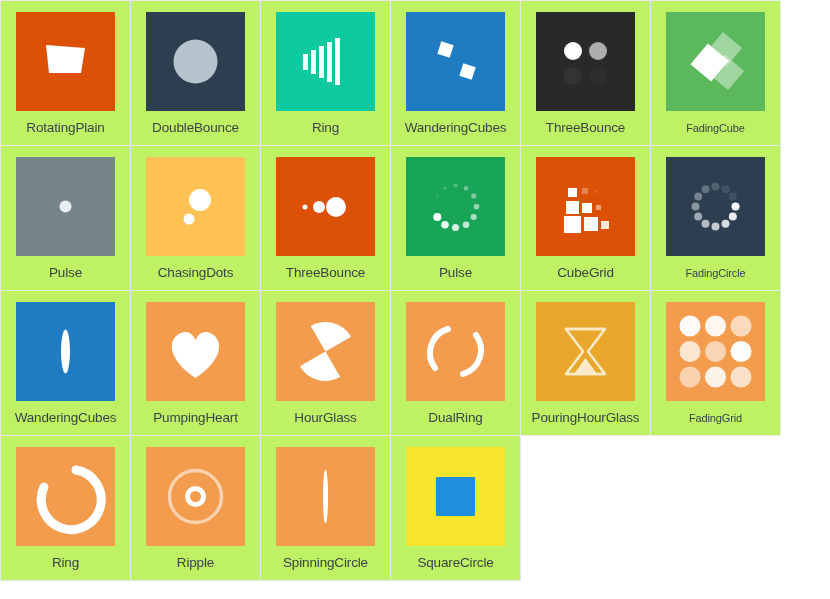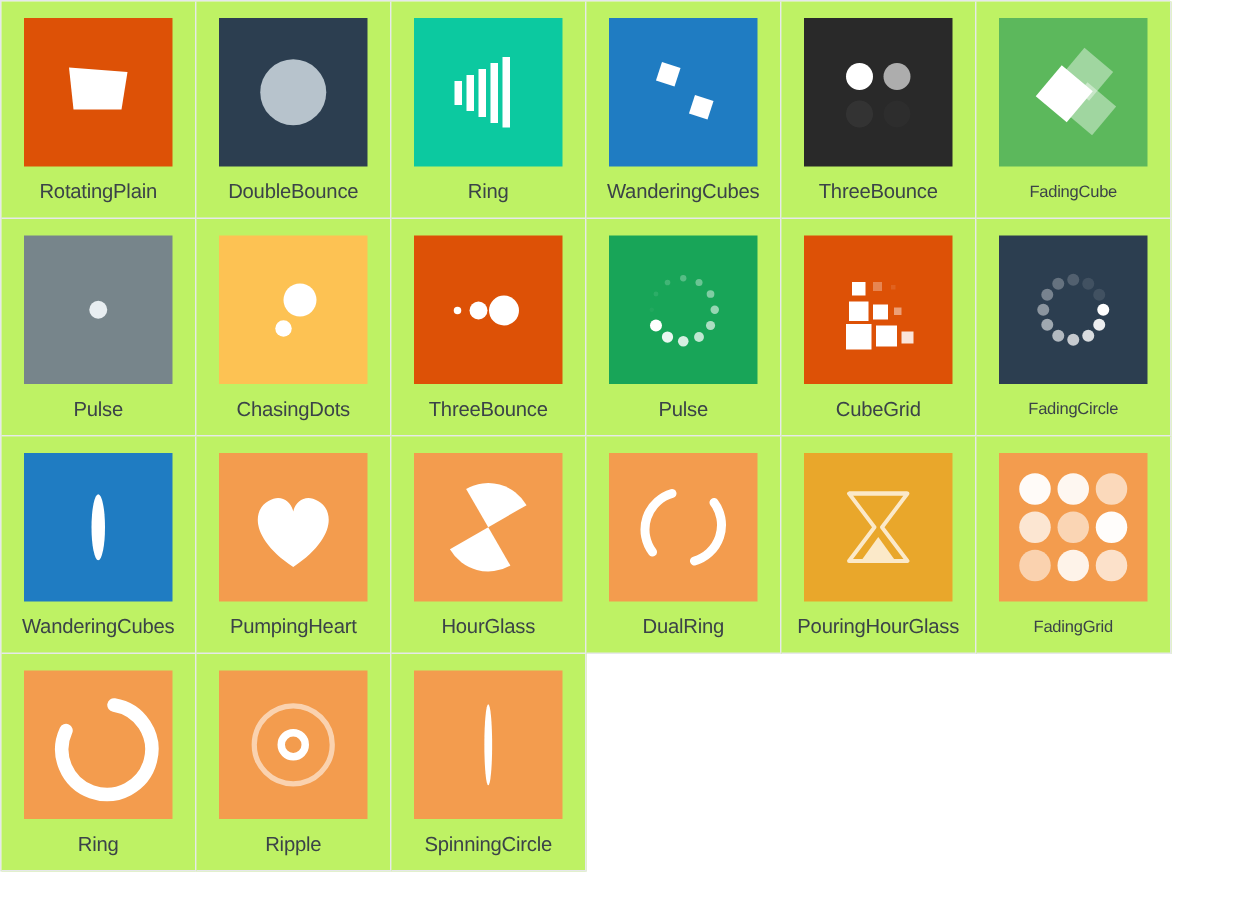--- a/index.html
+++ b/index.html
@@ -333,14 +333,24 @@
     <div class="cell">
       <div class="tile" style="background: rgb(243, 156, 78);">
         <div class="ctr">
           <svg width="99" height="99" viewBox="0 0 99 99">
             <ellipse cx="49.5" cy="49.5" rx="2.6" ry="27" fill="#FFFFFF"></ellipse>
           </svg>
         </div>
       </div>
       <div class="label">SpinningCircle</div>
     </div>
+    <div class="cell">
+      <div class="tile" style="background: rgb(250, 229, 44);">
+        <div class="ctr">
+          <svg width="99" height="99" viewBox="0 0 99 99">
+            <rect x="30" y="30" width="39" height="39" fill="#1F8FDD"></rect>
+          </svg>
+        </div>
+      </div>
+      <div class="label">SquareCircle</div>
+    </div>
     <div class="cell empty"></div>
   </div>
 
 </body></html>

